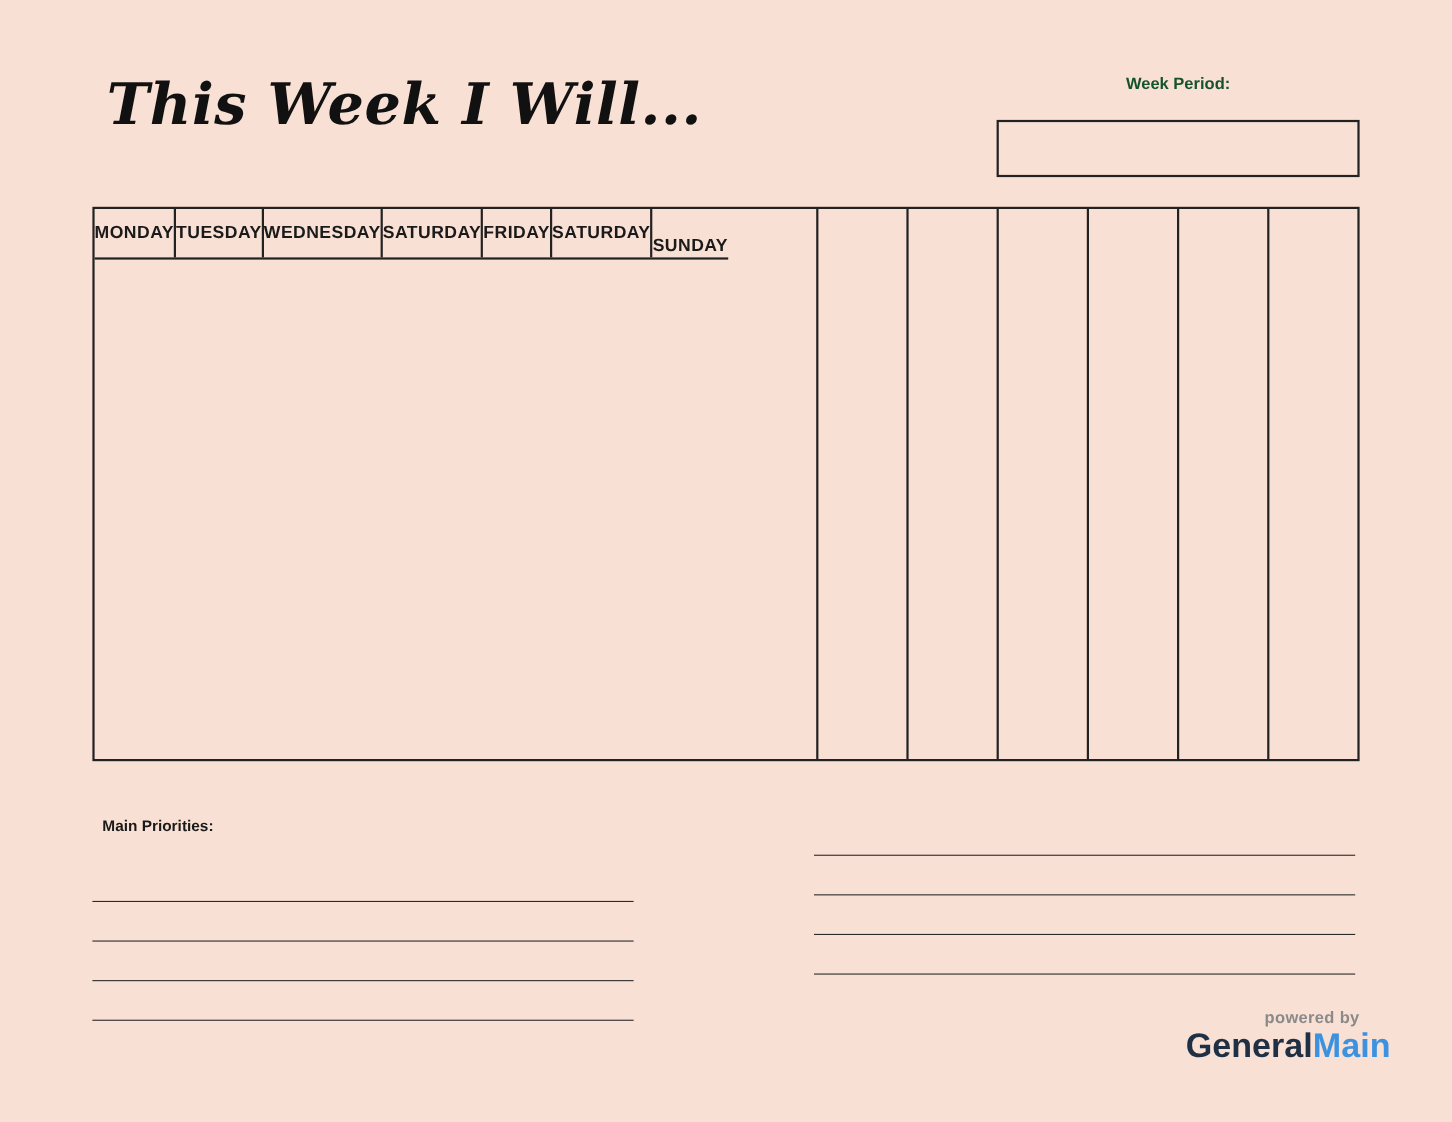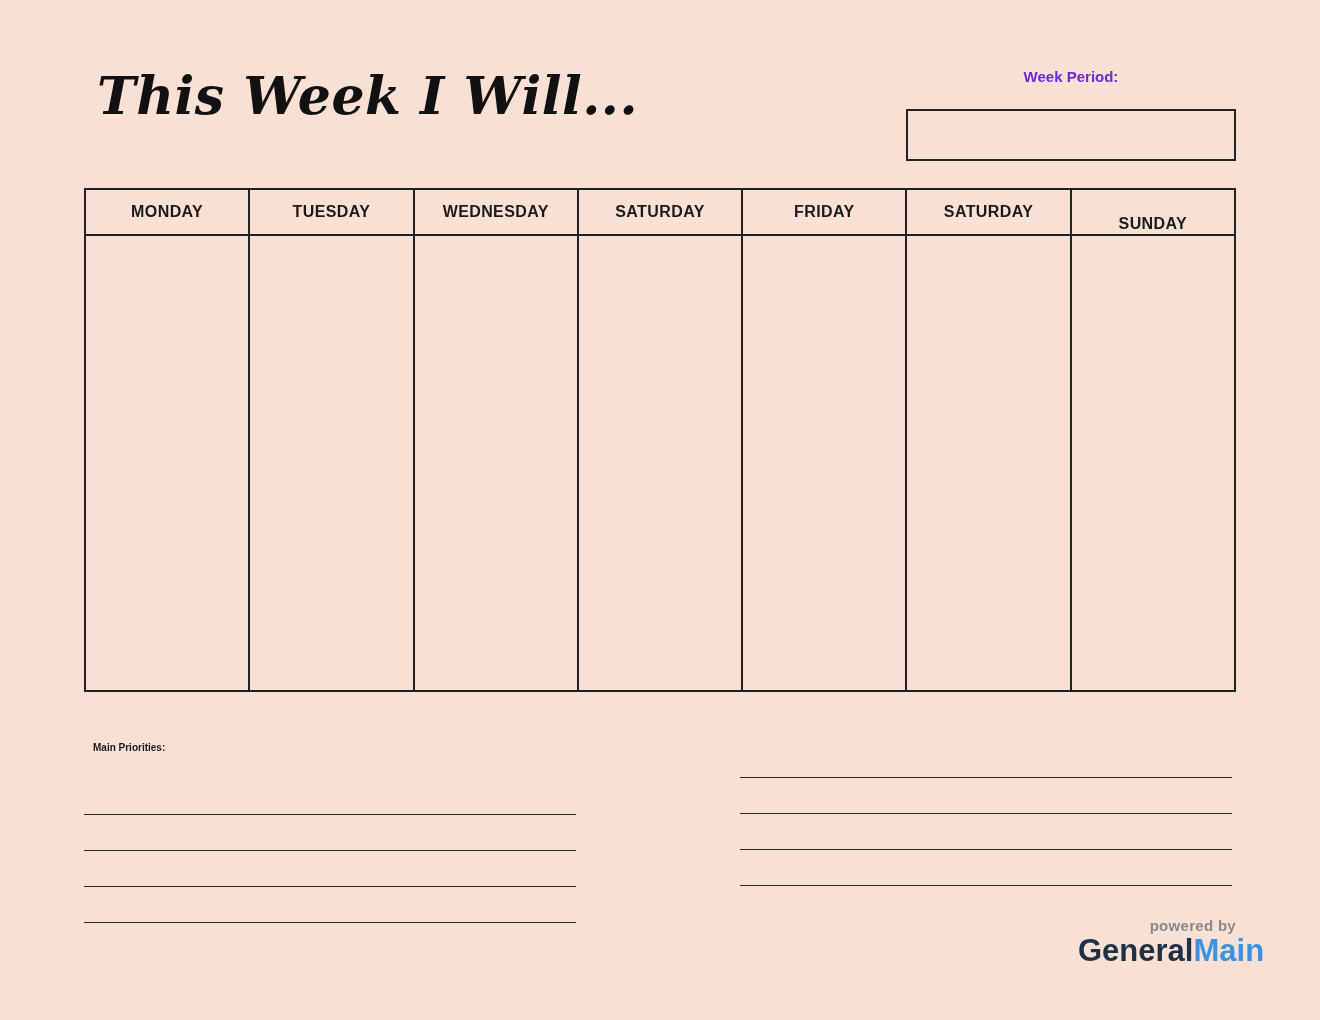--- a/index.html
+++ b/index.html
@@ -39,41 +39,41 @@
   .week-period-wrap {
     position: absolute;
     left: 906px;
     top: 68px;
     width: 330px;
   }
   .week-period-label {
     font-size: 15px;
     font-weight: bold;
     text-align: center;
-    color: #6d28d9;
+    color: #14532d;
     margin-bottom: 24px;
   }
   .week-period-box {
     height: 52px;
     border: 2px solid #222222;
     background: #f9e0d4;
     box-sizing: border-box;
   }
 
   
   .calendar {
     position: absolute;
     left: 84px;
     top: 188px;
     width: 1152px;
     height: 504px;
     border: 2px solid #222222;
     box-sizing: border-box;
     display: flex;
-    flex-direction: column;
+    flex-direction: row;
     background: #f9e0d4;
   }
   .cal-head {
     display: flex;
     height: 44px;
     border-bottom: 2px solid #222222;
   }
   .cal-head .cell {
     flex: 1 1 0;
     display: flex;
@@ -102,21 +102,21 @@
   
   .notes-section {
     position: absolute;
     top: 742px;
     width: 492px;
   }
   .notes-left  { left: 84px; }
   .notes-right { left: 740px; }
 
   .notes-label {
-    font-size: 10px;
+    font-size: 14px;
     font-weight: bold;
     color: #1a1a1a;
     margin-left: 9px;
     margin-bottom: 26px;
   }
   .note-line {
     height: 35px;
     border-bottom: 1.5px solid #2b2b2b;
   }
 

